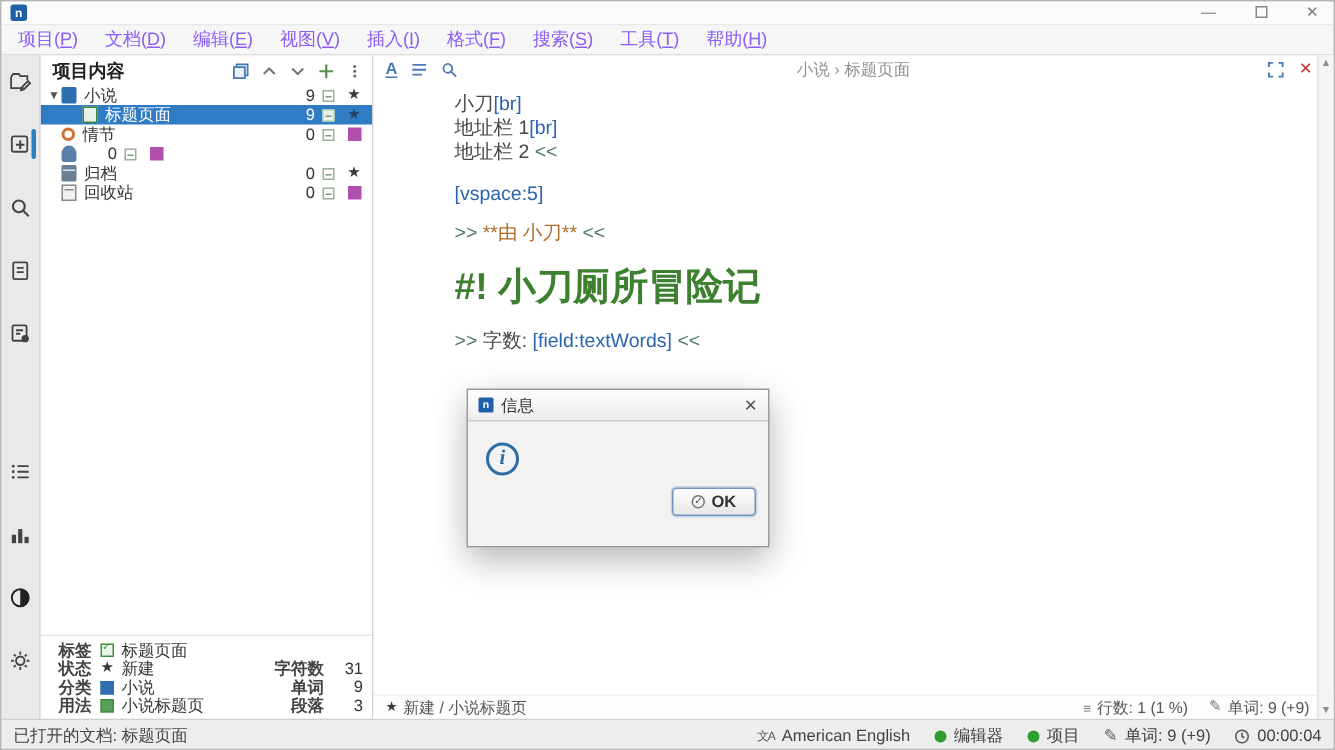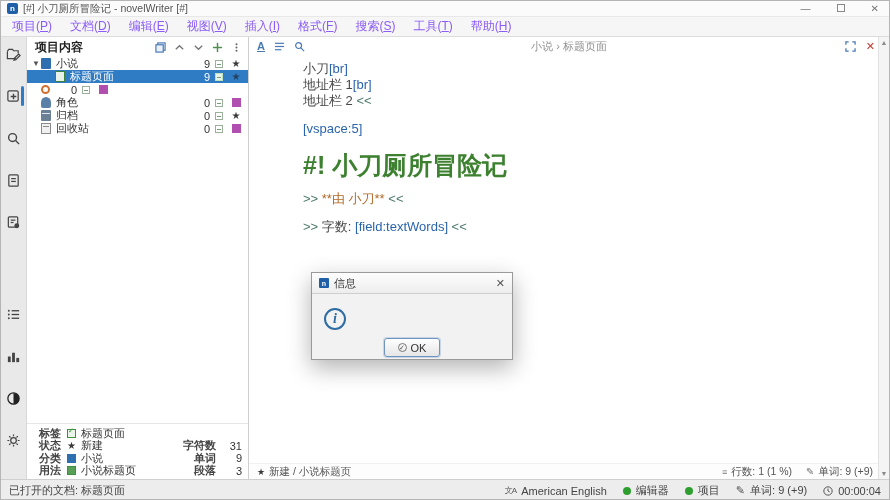--- a/index.html
+++ b/index.html
@@ -104,49 +104,48 @@
   .ef-star{color:#3a3a3a;font-size:9px;margin-right:4px;}
   .ef-right{margin-left:auto;display:flex;align-items:center;gap:14px;color:#555;}
   .ef-item{display:flex;align-items:center;gap:4px;}
   .ef-lines-icon{color:#777;font-size:9px;}
   .ef-pen-icon{color:#777;font-size:10px;}
 
   
   .scrollbar{position:absolute;top:0;right:0;width:11px;height:100%;background:#f4f4f4;border-left:1px solid #e2e2e2;display:flex;flex-direction:column;align-items:center;justify-content:space-between;padding:2px 0;font-size:7px;color:#8a8a8a;}
 
   
-  .dialog{position:absolute;left:310px;top:271px;width:202px;background:#f2f2f2;border:1px solid #9a9a9a;box-shadow:0 8px 22px rgba(0,0,0,.30);z-index:10;}
+  .dialog{position:absolute;left:310px;top:258px;width:202px;background:#f2f2f2;border:1px solid #9a9a9a;box-shadow:0 8px 22px rgba(0,0,0,.30);z-index:10;}
   .dlg-titlebar{height:21px;background:linear-gradient(#fdfdfd,#ededed);border-bottom:1px solid #cfcfcf;display:flex;align-items:center;padding:0 7px;font-size:11px;color:#333;}
   .dlg-logo{width:10px;height:10px;background:#1f5fa8;border-radius:1px;color:#fff;font-size:7px;font-weight:bold;display:flex;align-items:center;justify-content:center;margin-right:5px;}
   .dlg-close{margin-left:auto;color:#555;font-size:11px;}
   .dlg-body{display:flex;padding:10px 10px 6px 10px;}
   .info-icon{width:22px;height:22px;border:2px solid #2e6da4;border-radius:50%;color:#2e6da4;font-family:"Liberation Serif","DejaVu Serif",serif;font-style:italic;font-weight:bold;font-size:14px;display:flex;align-items:center;justify-content:center;flex:0 0 auto;margin:4px 10px 0 2px;}
   .dlg-text{font-size:11px;line-height:15px;color:#333;}
   .dlg-link{color:#2a64ad;text-decoration:underline;}
-  .dlg-buttons{display:flex;justify-content:center;padding:2px 8px 2px;}
+  .dlg-buttons{display:flex;justify-content:flex-end;padding:2px 8px 20px;font-weight:bold;}
   .ok-button{min-width:56px;height:19px;background:linear-gradient(#fefefe,#e6e6e6);border:1px solid #6f94bd;border-radius:3px;font-size:11px;color:#333;display:flex;align-items:center;justify-content:center;gap:4px;box-shadow:0 0 0 1px rgba(120,160,210,.35);}
   .ok-check{width:9px;height:9px;border:1px solid #777;border-radius:50%;font-size:7px;line-height:8px;text-align:center;color:#555;}
 
   
   .statusbar{height:22px;background:#ededed;border-top:1px solid #cfcfcf;display:flex;align-items:center;font-size:11px;color:#444;padding:0 8px;}
   .sb-right{margin-left:auto;display:flex;align-items:center;gap:16px;}
   .sb-item{display:flex;align-items:center;gap:5px;}
   .lang-icon{font-size:8px;color:#555;letter-spacing:-1px;}
   .dot{width:8px;height:8px;border-radius:50%;background:#2e9e2e;display:inline-block;}
   .pen{color:#555;font-size:11px;}
   .clock svg{width:10px;height:10px;display:block;}
 </style>
 </head>
 <body>
 
 <div class="window">
 
   <div class="titlebar">
     <div class="app-logo">n</div>
-    <span>[#] 小刀厕所冒险记 - novelWriter [#]</span>
     <div class="win-controls">
       <span>—</span>
       <span class="wc-max"></span>
       <span>✕</span>
     </div>
   </div>
 
   <div class="menubar" id="menubar">
       <span class="menu-item">项目(<u>P</u>)</span>
       <span class="menu-item">文档(<u>D</u>)</span>
@@ -284,32 +283,32 @@
             <span class="t-active">
               <span class="chk"></span>
             </span>
             <span class="t-badge">
               <span class="badge-star">★</span>
             </span>
           </div>
           <div class="trow" style="padding-left: 4px;">
             <span class="t-arrow"></span>
             <span class="t-icon ti-plot"></span>
+            <span class="t-label">情节</span>
             <span class="t-count">0</span>
             <span class="t-active">
               <span class="chk"></span>
             </span>
             <span class="t-badge">
               <span class="badge-flag"></span>
             </span>
           </div>
           <div class="trow" style="padding-left: 4px;">
             <span class="t-arrow"></span>
             <span class="t-icon ti-characters"></span>
-            <span class="t-label">角色</span>
             <span class="t-count">0</span>
             <span class="t-active">
               <span class="chk"></span>
             </span>
             <span class="t-badge">
               <span class="badge-flag"></span>
             </span>
           </div>
           <div class="trow" style="padding-left: 4px;">
             <span class="t-arrow"></span>
@@ -405,22 +404,22 @@
               </svg>
             </span>
           <span class="ed-close">✕</span>
         </div>
       </div>
       <div class="ed-body" id="edbody">
           <div class="eline"><span class="seg-txt">小刀</span><span class="seg-tag">[br]</span></div>
           <div class="eline"><span class="seg-txt">地址栏 1</span><span class="seg-tag">[br]</span></div>
           <div class="eline"><span class="seg-txt">地址栏 2 </span><span class="seg-mark">&lt;&lt;</span></div>
           <div class="eline gap"><span class="seg-tag">[vspace:5]</span></div>
+          <div class="eline after-h1"><span class="seg-mark">&gt;&gt; </span><span class="seg-fmt">**</span><span class="seg-fmt">由 小刀</span><span class="seg-fmt">**</span><span class="seg-mark"> &lt;&lt;</span></div>
           <div class="eline h1"><span class="seg-hmark">#! </span><span class="seg-htext">小刀厕所冒险记</span></div>
-          <div class="eline after-h1"><span class="seg-mark">&gt;&gt; </span><span class="seg-fmt">**</span><span class="seg-fmt">由 小刀</span><span class="seg-fmt">**</span><span class="seg-mark"> &lt;&lt;</span></div>
           <div class="eline gap"><span class="seg-mark">&gt;&gt; </span><span class="seg-txt">字数: </span><span class="seg-tag">[field:textWords]</span><span class="seg-mark"> &lt;&lt;</span></div>
         </div>
       <div class="ed-footer">
         <span class="ef-star">★</span>
         <span>新建 / 小说标题页</span>
         <div class="ef-right">
           <span class="ef-item">
               <span class="ef-lines-icon">≡</span>
               <span>行数: 1 (1 %)</span>
             </span>

